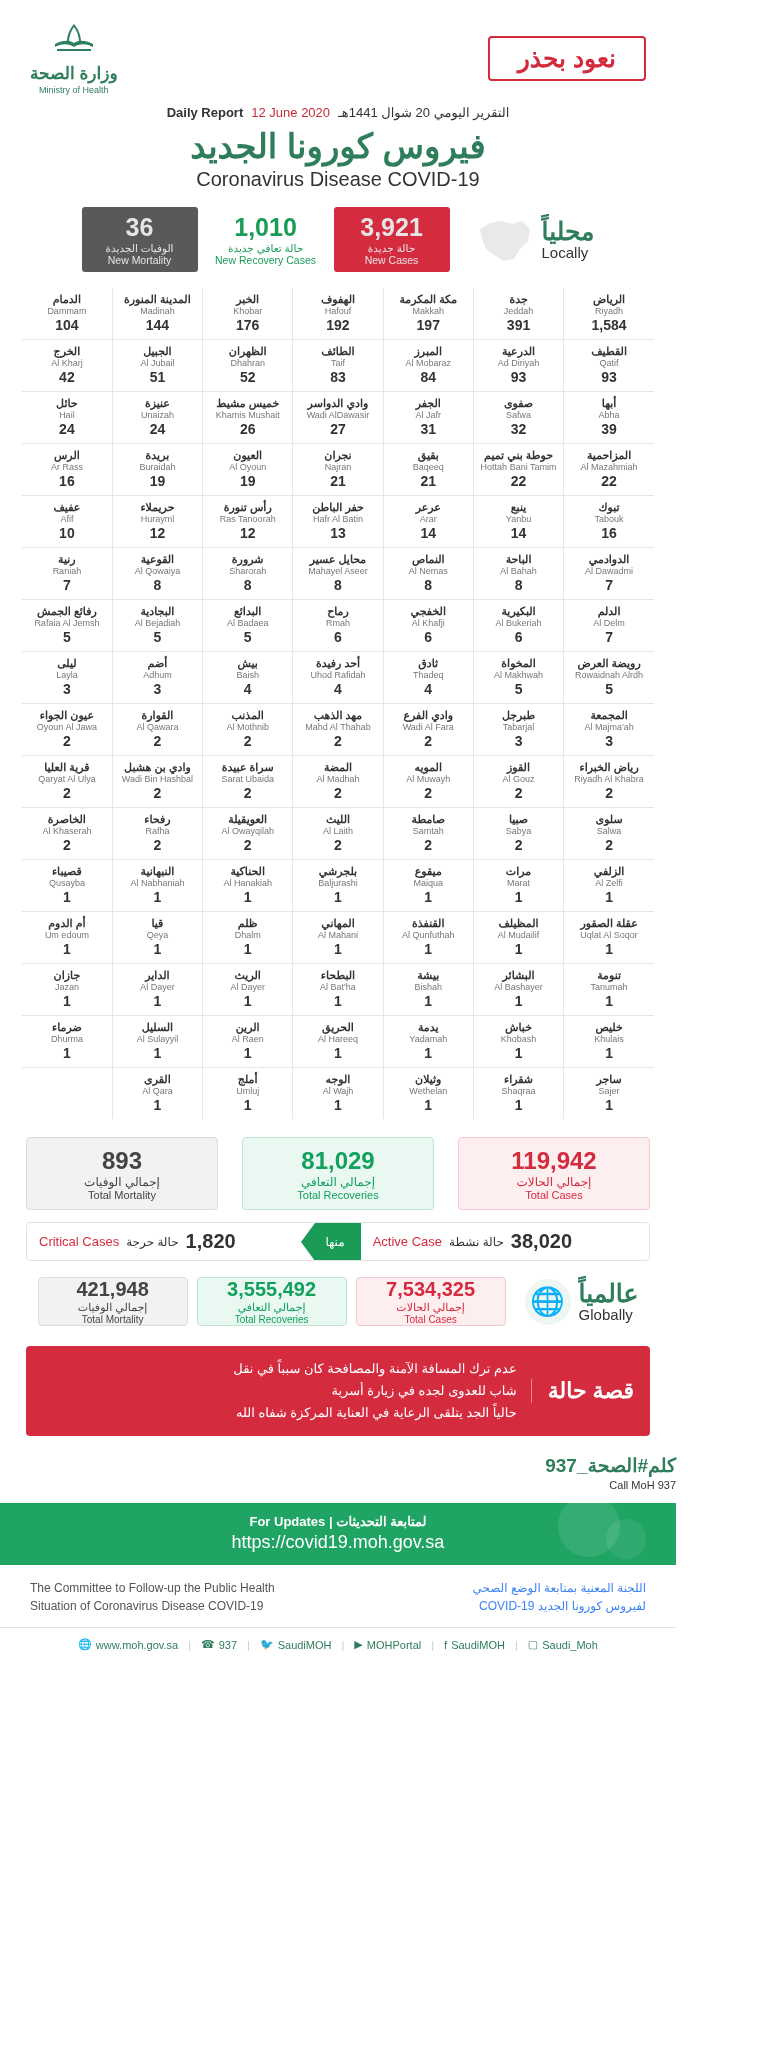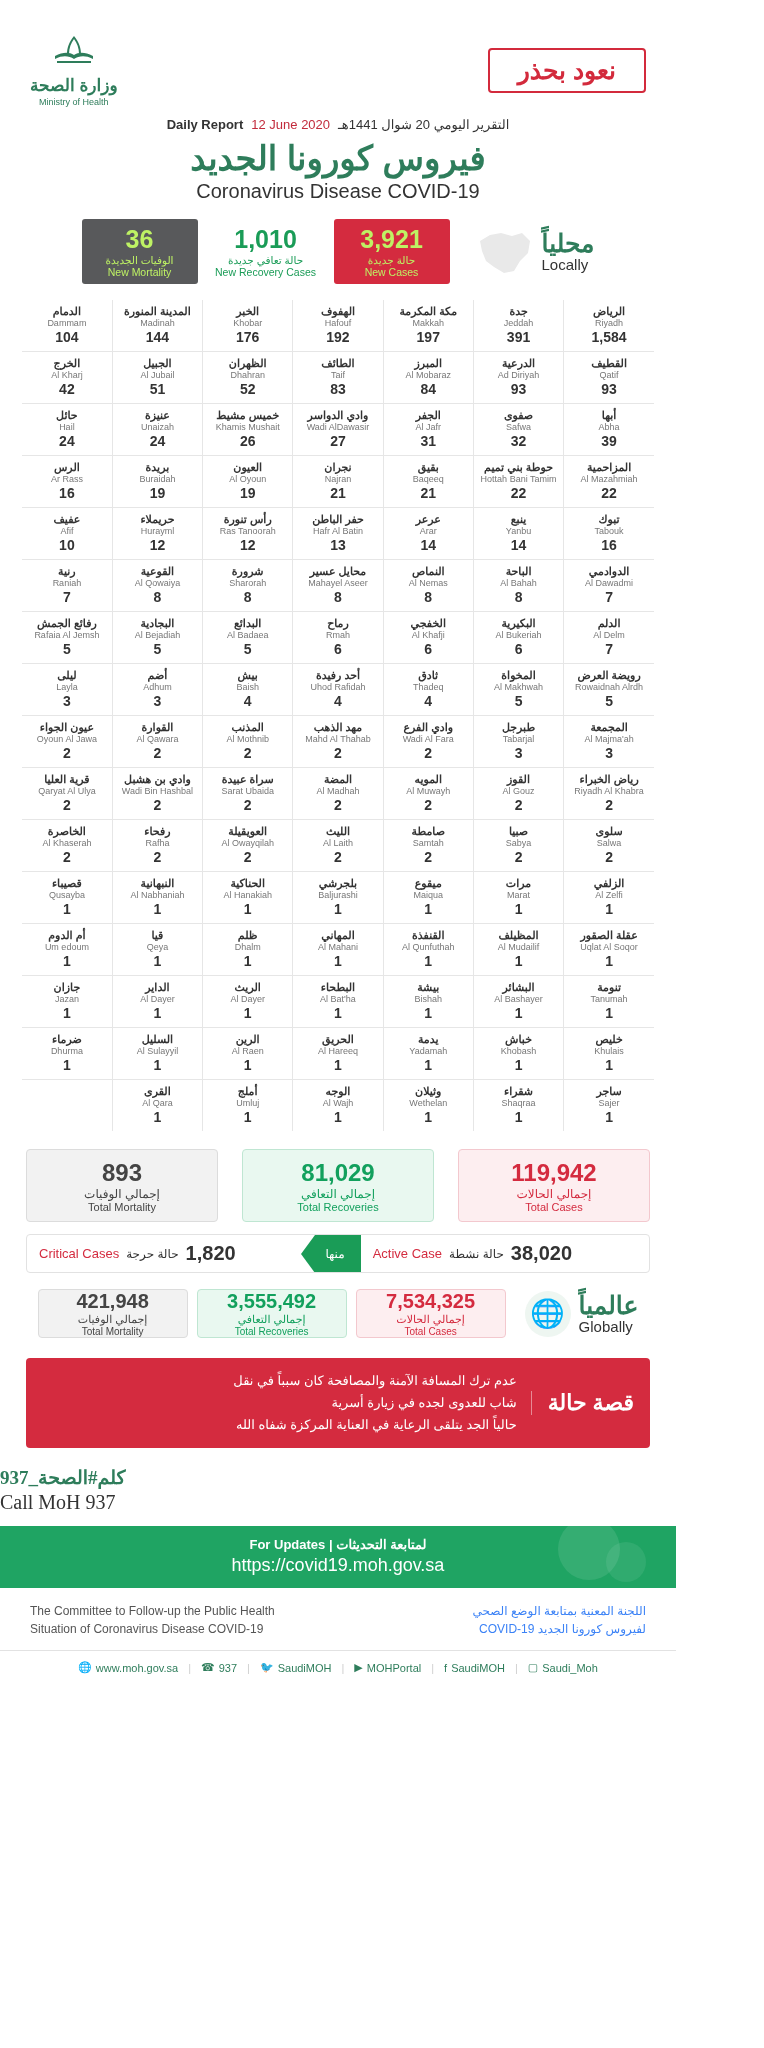--- a/index.html
+++ b/index.html
@@ -2,42 +2,42 @@
 <html><head>
 <meta charset="utf-8">
 <style>
   * { box-sizing: border-box; margin:0; padding:0; }
   body {
     width: 764px;
     background: #ffffff;
     font-family: "Liberation Sans", sans-serif;
     color: #333;
   }
-  .page { width:676px; position:relative;margin-top:12px; }
+  .page { width:676px; position:relative; }
 
   
   .header { display:flex; align-items:center; justify-content:space-between; padding: 22px 30px 6px 30px; }
   .moh-logo { display:flex; flex-direction:column; align-items:center; }
   .palm { color:#2e7d5b; font-size:30px; line-height:1; }
   .moh-ar { color:#2e7d5b; font-size:17px; font-weight:bold; margin-top:2px; }
   .moh-en { color:#2e7d5b; font-size:9px; margin-top:1px; }
   .campaign { border:2px solid #d32a3c; border-radius:4px; padding:6px 28px; }
   .campaign-ar { color:#d32a3c; font-size:25px; font-weight:bold; direction:rtl; }
 
   
   .date-line { display:flex; justify-content:center; align-items:center; gap:8px; padding:4px 0 2px 0; font-size:13px; }
   .date-en { color:#333; font-weight:bold; }
   .date-mid { color:#c22b3c; }
   .date-ar { color:#333; font-weight:normal; direction:rtl; }
   .title-ar { text-align:center; color:#2e7d5b; font-size:34px; font-weight:bold; direction:rtl; margin-top:4px; }
   .title-en { text-align:center; color:#333; font-size:20px; margin-top:2px; }
 
   
   .locally-strip { display:flex; align-items:stretch; justify-content:center; gap:10px; padding:16px 24px 10px 24px; }
-  .stat-box { width:116px; border-radius:3px; color:#bef264; text-align:center; padding:7px 4px 6px 4px; }
+  .stat-box { width:116px; border-radius:3px; color:#e5e5e5; text-align:center; padding:7px 4px 6px 4px; }
   .stat-num { font-size:25px; font-weight:bold; line-height:1.05; }
   .stat-ar { font-size:10.5px; direction:rtl; margin-top:2px; }
   .stat-en { font-size:10.5px; }
   .box-mortality { background:#58595b; }
   .box-recovery { background:#ffffff; color:#1a9c57; border:0; }
   .box-recovery .stat-num { color:#1a9c57; }
   .box-recovery .stat-ar, .box-recovery .stat-en { color:#1a9c57; }
   .box-new { background:#d42b3f; }
   .locally-label { display:flex; align-items:center; gap:8px; margin-left:14px; }
   .map-shape { width:60px; height:50px; }
@@ -92,23 +92,23 @@
   .globe { width:46px; height:46px; border-radius:50%; background:#eef6f1; display:flex; align-items:center; justify-content:center; color:#2e7d5b; font-size:28px; }
   .g-label-ar { color:#2e7d5b; font-size:25px; font-weight:bold; direction:rtl; line-height:1; }
   .g-label-en { color:#333; font-size:15px; }
 
   
   .story { margin: 10px 26px 4px 26px; background:#d42b3f; border-radius:4px; color:#fff; display:flex; align-items:center; direction:rtl; padding:12px 16px; }
   .story-title { font-size:22px; font-weight:bold; line-height:1.1; text-align:center; padding-left:16px; border-left:1px solid rgba(255,255,255,.45); margin-left:14px; }
   .story-body { font-size:13px; line-height:1.7; text-align:right; flex:1; }
 
   
-  .call { text-align:left; padding:14px 0 12px 0;font-family:Liberation Serif, serif; }
+  .call { text-align:right; padding:14px 0 12px 0; }
   .call-ar { color:#2e7d5b; font-size:19px; font-weight:bold; direction:rtl; }
-  .call-en { color:#333; font-size:20px; margin-top:2px; }
+  .call-en { color:#333; font-size:11px; margin-top:2px; }
 
   
   .updates { background:#1fa463; color:#fff; text-align:center; padding:11px 0 12px 0; position:relative; overflow:hidden; }
   .updates-line1 { font-size:13px; font-weight:bold; }
   .updates-url { font-size:18px; margin-top:3px; }
   .updates-circle { position:absolute; right:56px; top:-8px; width:62px; height:62px; border-radius:50%; background:rgba(255,255,255,.10); }
   .updates-circle2 { position:absolute; right:30px; top:16px; width:40px; height:40px; border-radius:50%; background:rgba(255,255,255,.08); }
 
   
   .committee { display:flex; justify-content:space-between; padding:14px 30px 12px 30px; border-bottom:1px solid #e2e2e2; }

